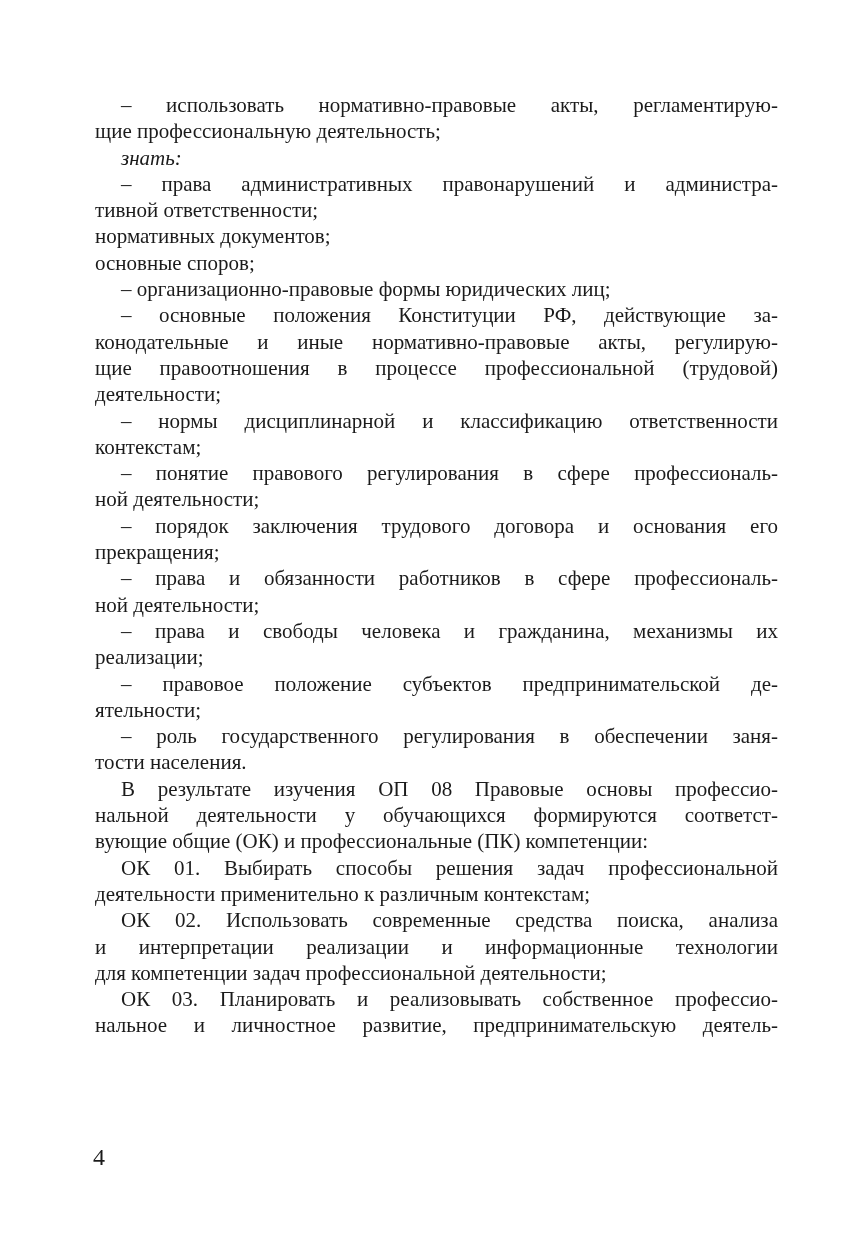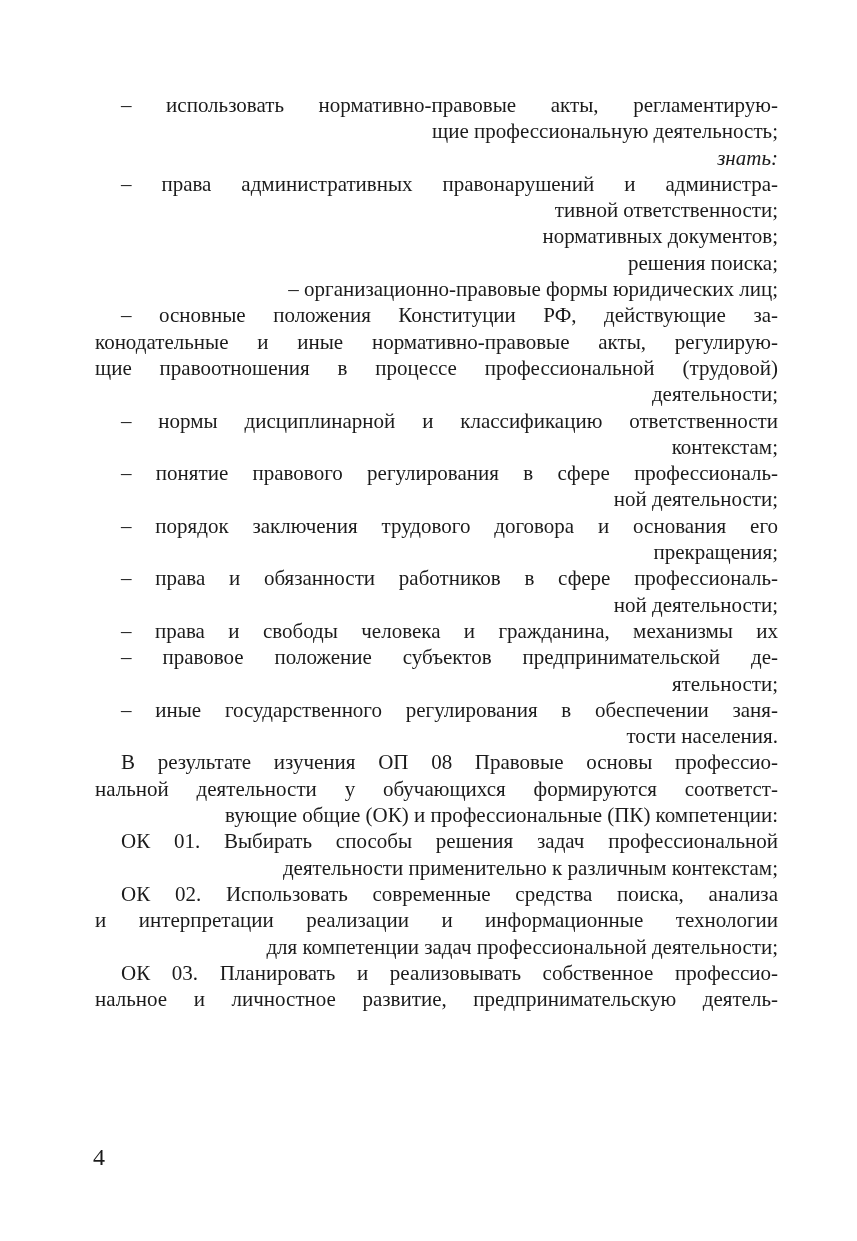--- a/index.html
+++ b/index.html
@@ -20,21 +20,21 @@
     position: absolute;
     left: 95px;
     top: 92px;
     width: 683px;
     font-size: 21px;
     line-height: 26.3px;
   }
   .paragraph { margin: 0; }
   .paragraph.italic { font-style: italic; }
   .line {
-    text-align: right;
+    text-align: left;
     min-height: 26.3px;
   }
   .line.first { padding-left: 26px; }
   .line.fill {
     text-align: justify;
     text-align-last: justify;
   }
   .page-number {
     position: absolute;
     left: 93px;
@@ -58,21 +58,21 @@
         <div class="line first">знать:</div>
       </div>
       <div class="paragraph">
         <div class="line first fill">– права административных правонарушений и администра-</div>
         <div class="line">тивной ответственности;</div>
       </div>
       <div class="paragraph">
         <div class="line">нормативных документов;</div>
       </div>
       <div class="paragraph">
-        <div class="line">решения поиска;</div>
+        <div class="line">основные споров;</div>
       </div>
       <div class="paragraph">
         <div class="line first">– организационно-правовые формы юридических лиц;</div>
       </div>
       <div class="paragraph">
         <div class="line first fill">– основные положения Конституции РФ, действующие за-</div>
         <div class="line fill">конодательные и иные нормативно-правовые акты, регулирую-</div>
         <div class="line fill">щие правоотношения в процессе профессиональной (трудовой)</div>
         <div class="line">деятельности;</div>
       </div>
@@ -87,27 +87,28 @@
       <div class="paragraph">
         <div class="line first fill">– порядок заключения трудового договора и основания его</div>
         <div class="line">прекращения;</div>
       </div>
       <div class="paragraph">
         <div class="line first fill">– права и обязанности работников в сфере профессиональ-</div>
         <div class="line">ной деятельности;</div>
       </div>
       <div class="paragraph">
         <div class="line first fill">– права и свободы человека и гражданина, механизмы их</div>
+        <div class="line">реализации;</div>
       </div>
       <div class="paragraph">
         <div class="line first fill">– правовое положение субъектов предпринимательской де-</div>
         <div class="line">ятельности;</div>
       </div>
       <div class="paragraph">
-        <div class="line first fill">– иные государственного регулирования в обеспечении заня-</div>
+        <div class="line first fill">– роль государственного регулирования в обеспечении заня-</div>
         <div class="line">тости населения.</div>
       </div>
       <div class="paragraph">
         <div class="line first fill">В результате изучения ОП 08 Правовые основы профессио-</div>
         <div class="line fill">нальной деятельности у обучающихся формируются соответст-</div>
         <div class="line">вующие общие (ОК) и профессиональные (ПК) компетенции:</div>
       </div>
       <div class="paragraph">
         <div class="line first fill">ОК 01. Выбирать способы решения задач профессиональной</div>
         <div class="line">деятельности применительно к различным контекстам;</div>

